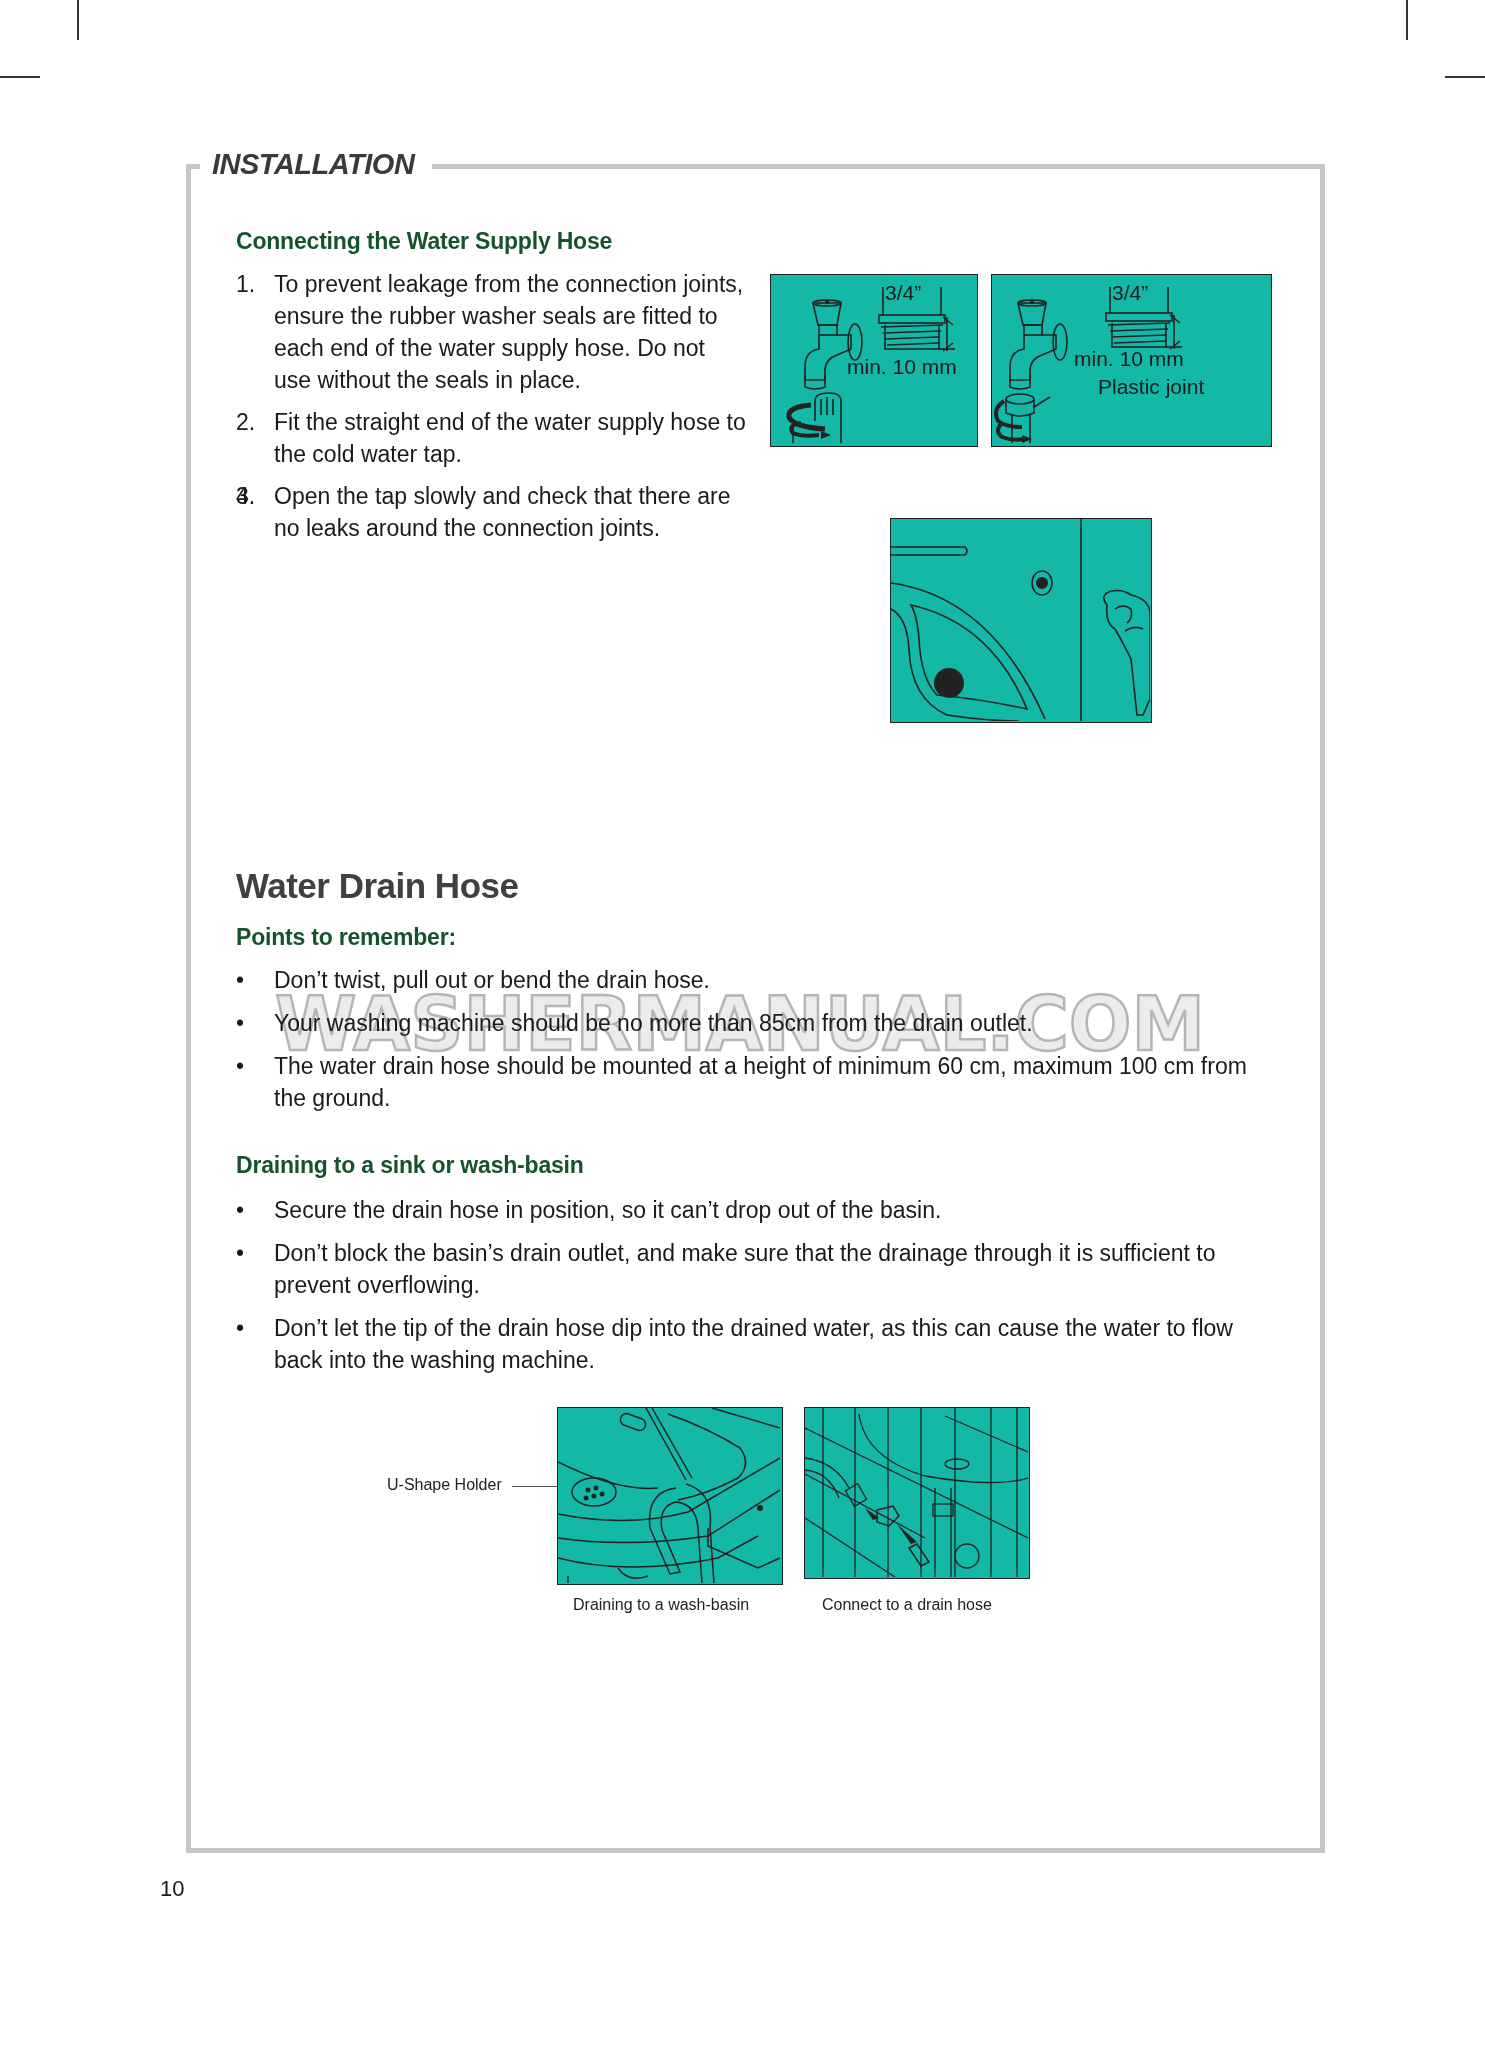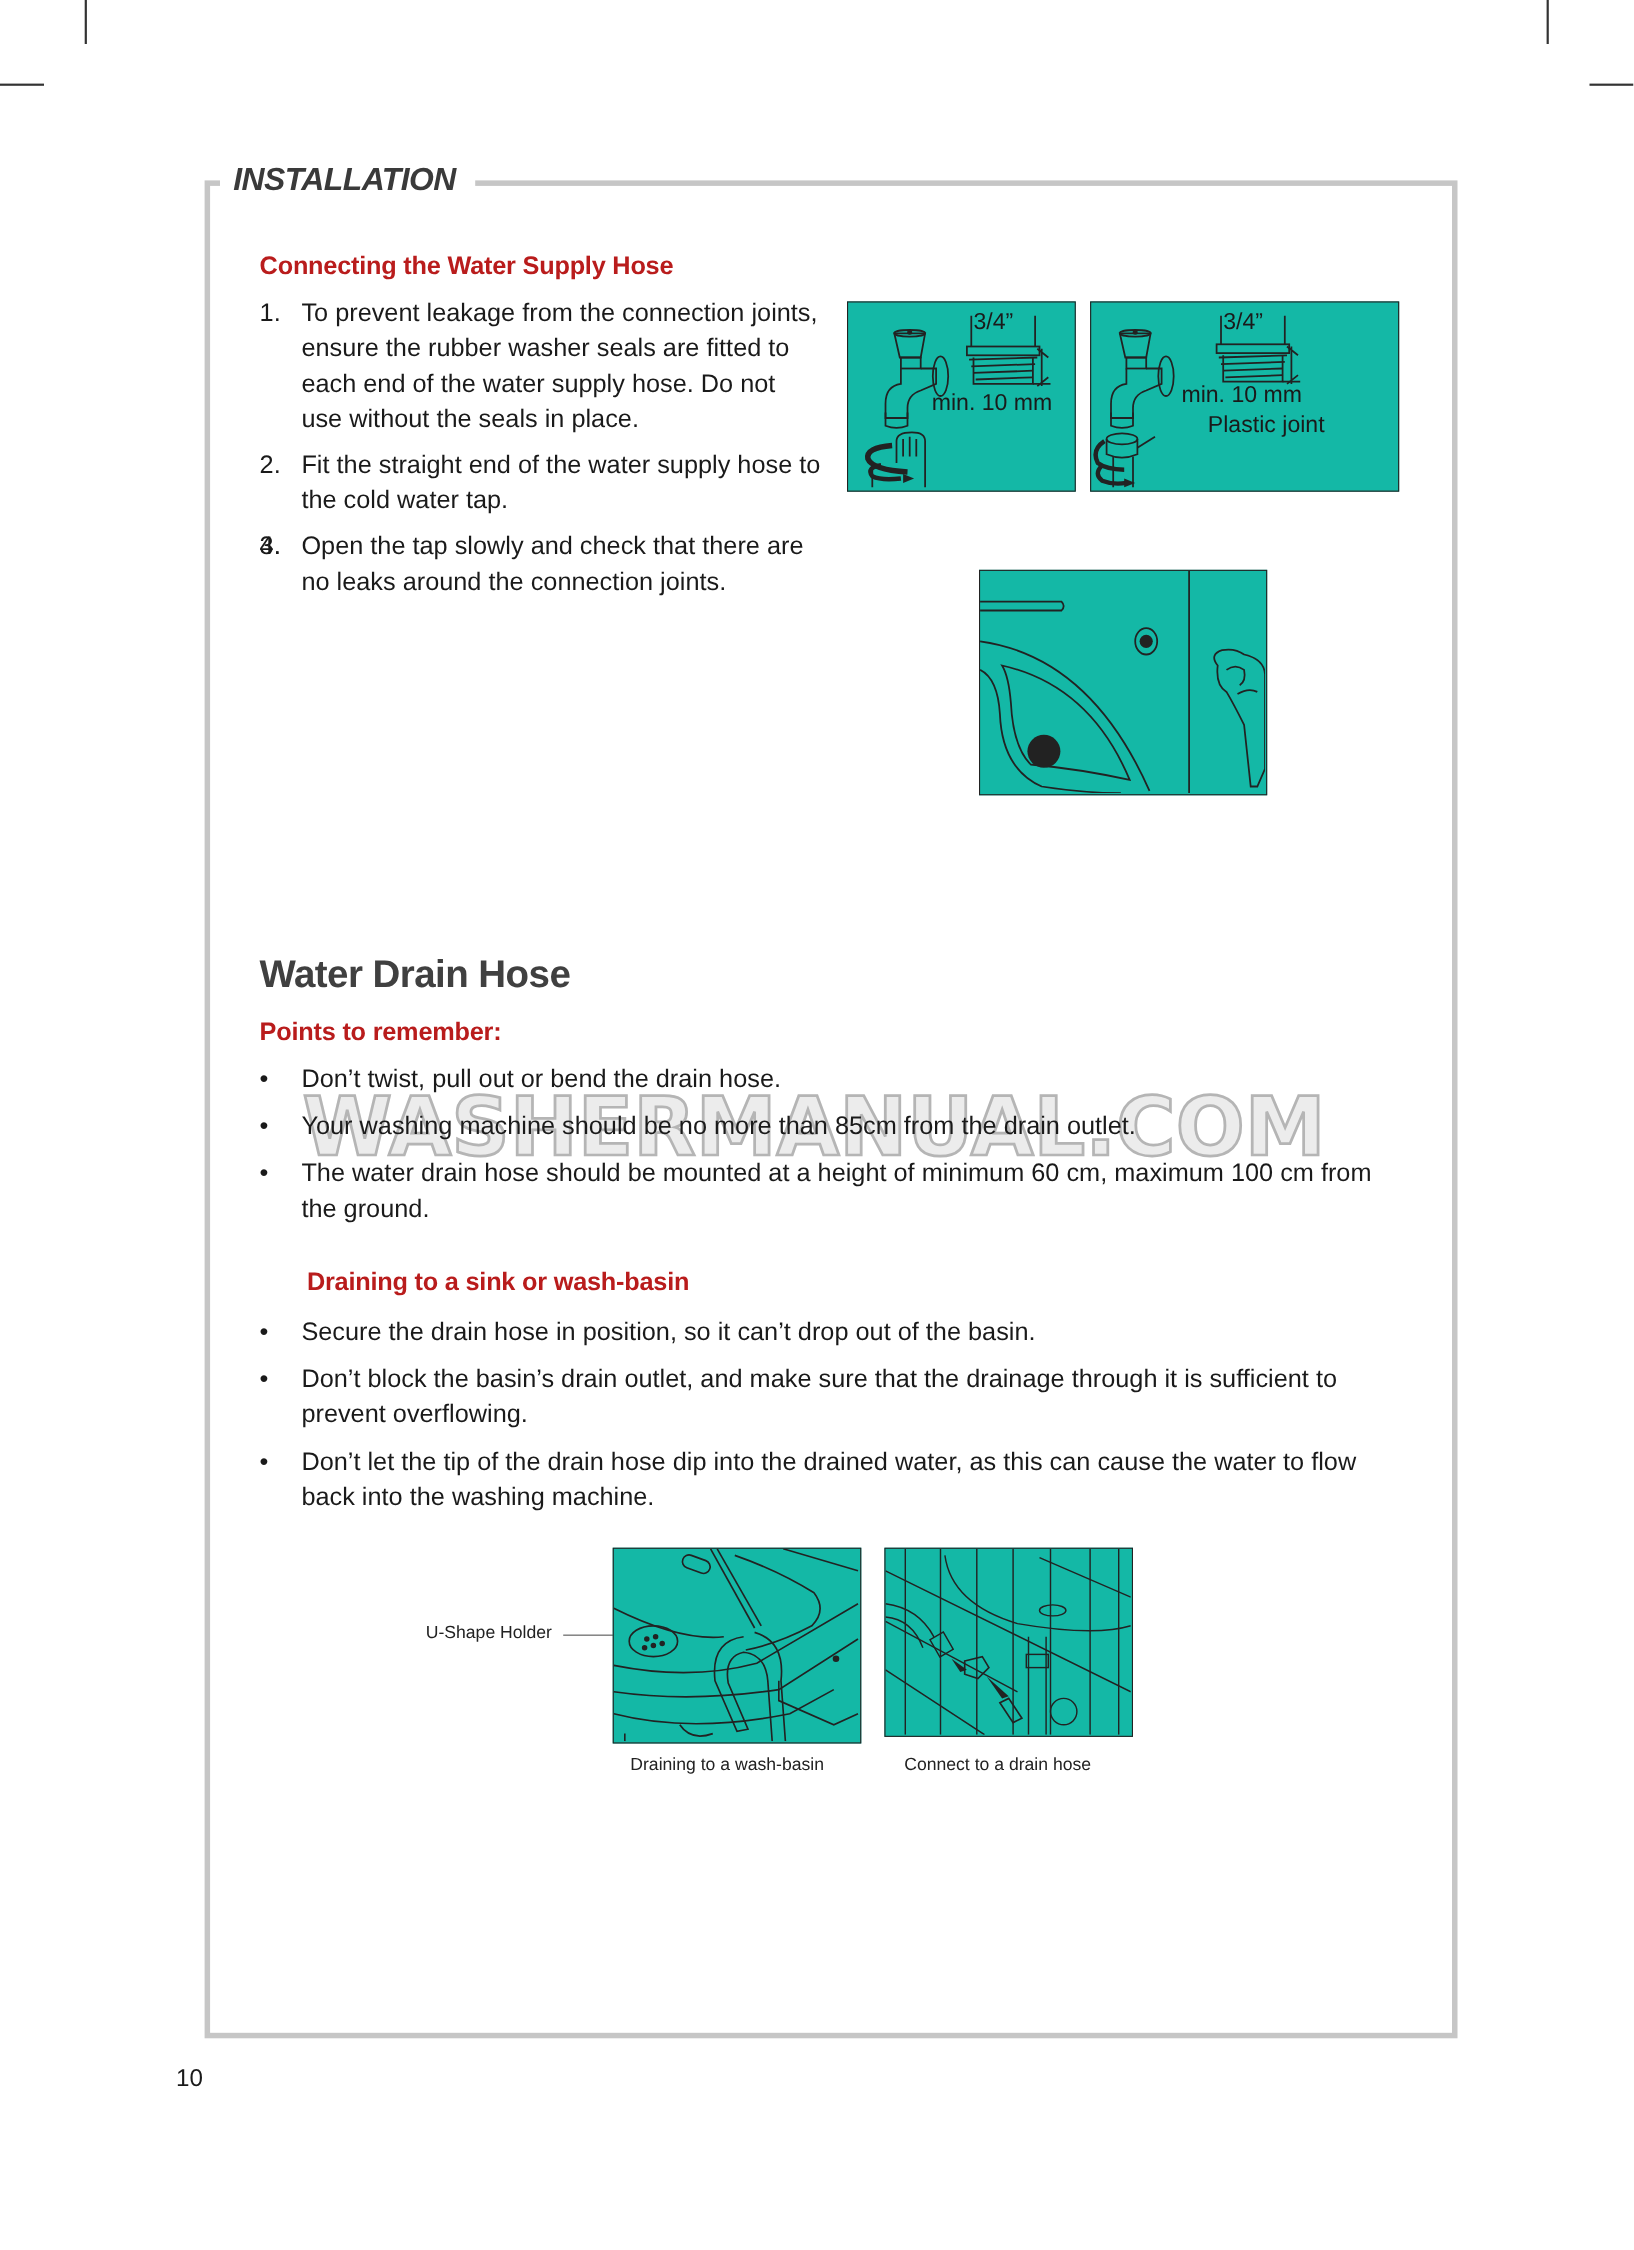--- a/index.html
+++ b/index.html
@@ -4,21 +4,21 @@
 <style>
   html, body { margin: 0; padding: 0; background: #ffffff; }
   body { width: 1485px; height: 2045px; position: relative; overflow: hidden;
          font-family: "Liberation Sans", "DejaVu Sans", sans-serif; color: #1a1a1a; }
   .crop { position: absolute; background: #333; }
   .frame { position: absolute; left: 186px; top: 164px; width: 1129px; height: 1679px;
            border: 5px solid #c6c6c6; box-sizing: content-box; }
   .frame-title-mask { position: absolute; left: 200px; top: 148px; width: 232px; height: 40px; background: #fff; }
   .section-label { position: absolute; left: 212px; top: 148px; font-size: 29px; font-weight: bold;
                    font-style: italic; color: #3a3a3a; letter-spacing: -0.5px; white-space: nowrap; }
-  .h-sub { position: absolute; left: 236px; font-size: 23px; font-weight: bold; color: #b91c1c; white-space: nowrap; letter-spacing: -0.2px; }
+  .h-sub { position: absolute; left: 236px; font-size: 23px; font-weight: bold; color: #14532d; white-space: nowrap; letter-spacing: -0.2px; }
   .h-main { position: absolute; left: 236px; font-size: 35px; font-weight: bold; color: #404040; letter-spacing: -0.5px; white-space: nowrap; }
   .body { font-size: 23px; line-height: 32px; color: #1a1a1a; }
   .olist { position: absolute; left: 236px; top: 268px; width: 510px; margin: 0; padding: 0; list-style: none; }
   .olist li { position: relative; padding-left: 38px; margin-bottom: 10px; }
   .olist .num { position: absolute; left: 0; top: 0; }
   .ulist { position: absolute; left: 236px; width: 1030px; margin: 0; padding: 0; list-style: none; }
   .ulist li { position: relative; padding-left: 38px; margin-bottom: 11px; }
   .ulist .dot { position: absolute; left: 0; top: 0; }
   .diagram { position: absolute; border: 1.5px solid #222; background: #14b8a6; box-sizing: border-box; }
   .diag-label { position: absolute; font-size: 21px; color: #1a1a1a; white-space: nowrap; }
@@ -130,21 +130,21 @@
 <svg class="watermark" viewBox="0 0 940 70">
   <text id="wm-text" x="470" y="62" text-anchor="middle" font-family="DejaVu Sans, sans-serif" font-weight="bold" font-size="74" textLength="930" lengthAdjust="spacingAndGlyphs" fill="#ececec" stroke="#b5b5b5" stroke-width="2.5">WASHERMANUAL.COM</text>
 </svg>
 
 <ul class="ulist body" style="top:964px;">
   <li><span class="dot">•</span><span>Don’t twist, pull out or bend the drain hose.</span></li>
   <li><span class="dot">•</span><span>Your washing machine should be no more than 85cm from the drain outlet.</span></li>
   <li><span class="dot">•</span><span>The water drain hose should be mounted at a height of minimum 60 cm, maximum 100 cm from the ground.</span></li>
 </ul>
 
-<div class="h-sub" style="top:1152px;margin-left:43px;">Draining to a sink or wash-basin</div>
+<div class="h-sub" style="top:1152px;">Draining to a sink or wash-basin</div>
 
 <ul class="ulist body" style="top:1194px;">
   <li><span class="dot">•</span><span>Secure the drain hose in position, so it can’t drop out of the basin.</span></li>
   <li><span class="dot">•</span><span>Don’t block the basin’s drain outlet, and make sure that the drainage through it is sufficient to prevent overflowing.</span></li>
   <li><span class="dot">•</span><span>Don’t let the tip of the drain hose dip into the drained water, as this can cause the water to flow back into the washing machine.</span></li>
 </ul>
 
 <div class="caption" style="left:387px;top:1476px;">U-Shape Holder</div>
 <div style="position:absolute;left:512px;top:1486px;width:90px;height:1px;background:#555;"></div>
 

